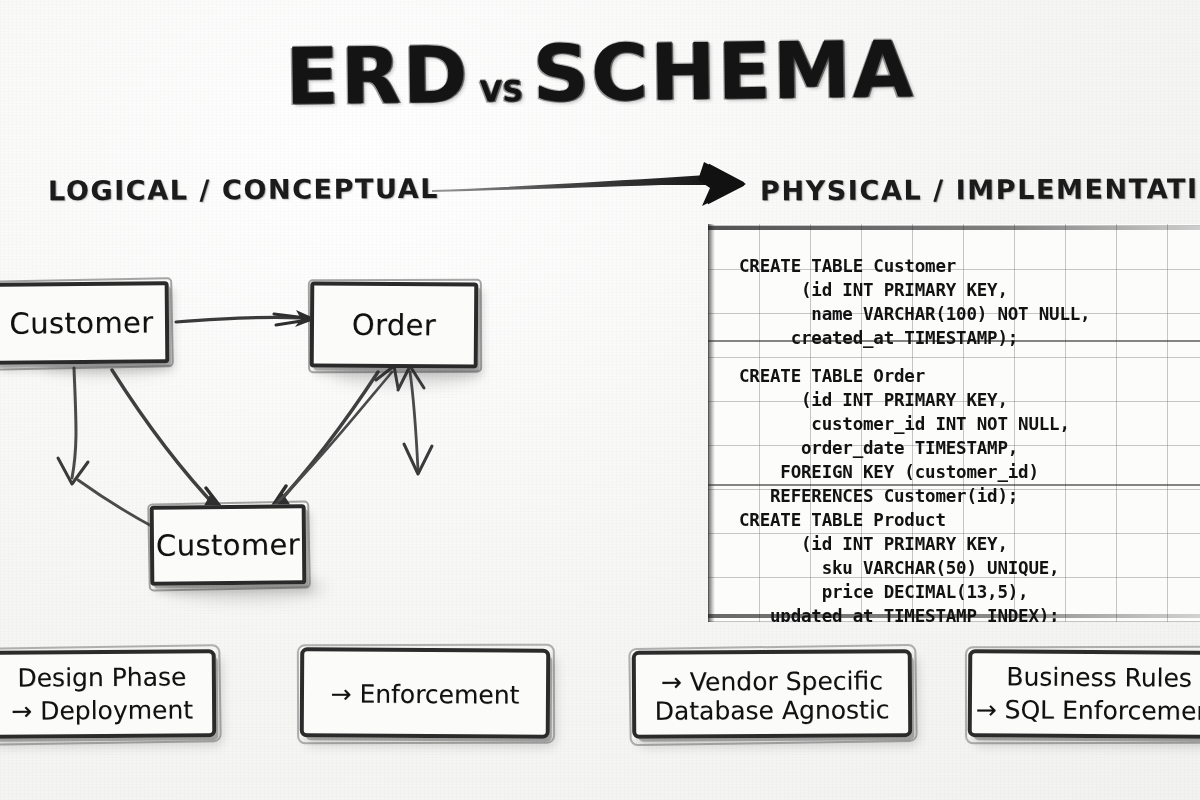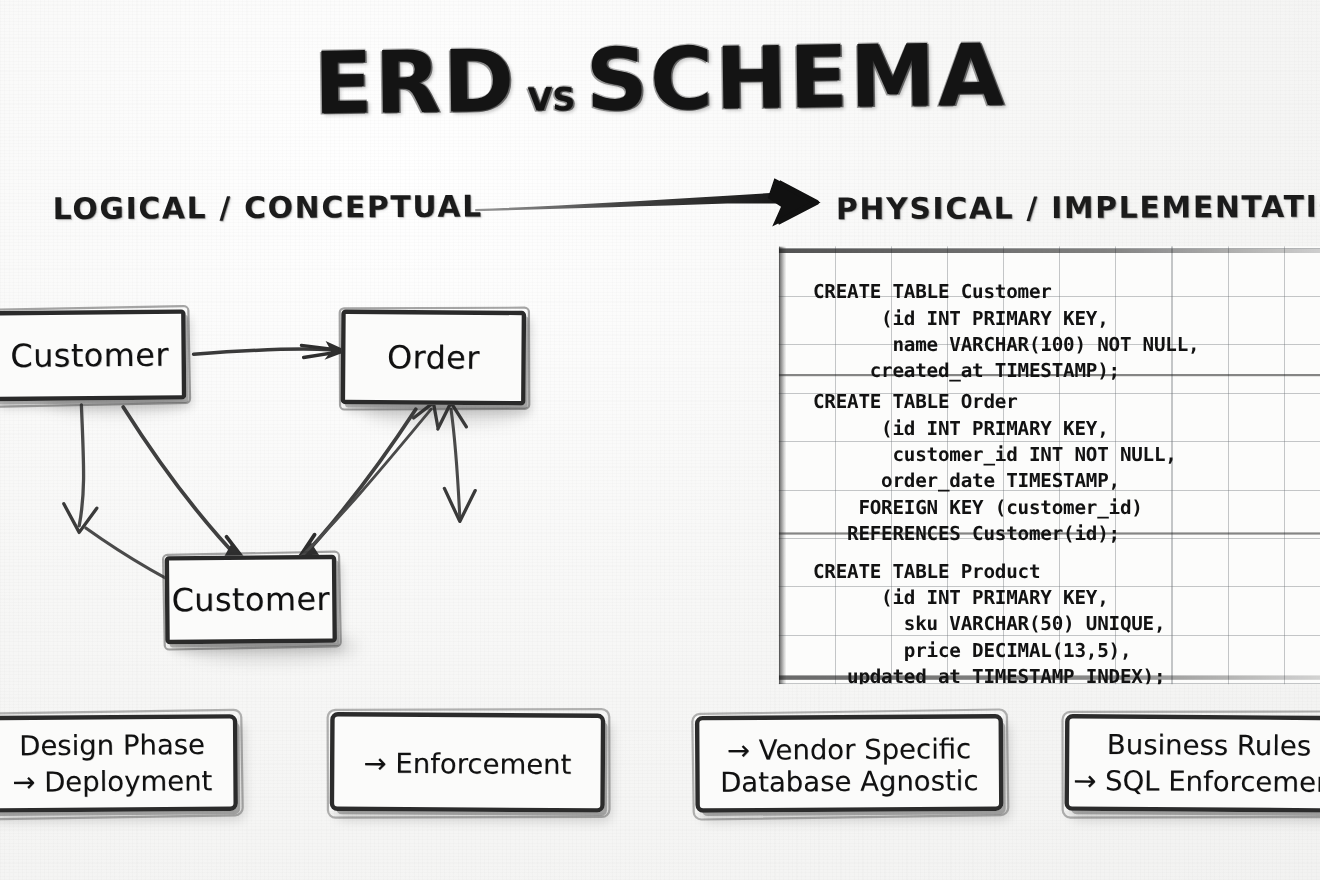--- a/index.html
+++ b/index.html
@@ -128,21 +128,21 @@
     font-family:"DejaVu Sans Mono","Liberation Mono",monospace;
     font-weight:bold;
     font-size:17.5px;
     line-height:24px;
     color:#121212;
     white-space:pre;
     letter-spacing:-0.2px;
     margin-left:15px;
   }
   #sql-b0{top:12px;}
-  #sql-b1{top:112px;}
+  #sql-b1{top:122px;}
   #sql-b2{top:266px;}
   .sql-sep{position:absolute;left:0;right:0;height:2px;
     background:rgba(35,35,35,.55);filter:blur(.3px);}
   #sep0{top:116px;}
   #sep1{top:260px;}
 
   
   #callouts{position:absolute;left:0;top:646px;width:1200px;height:105px;}
   .callout{
     position:absolute;

